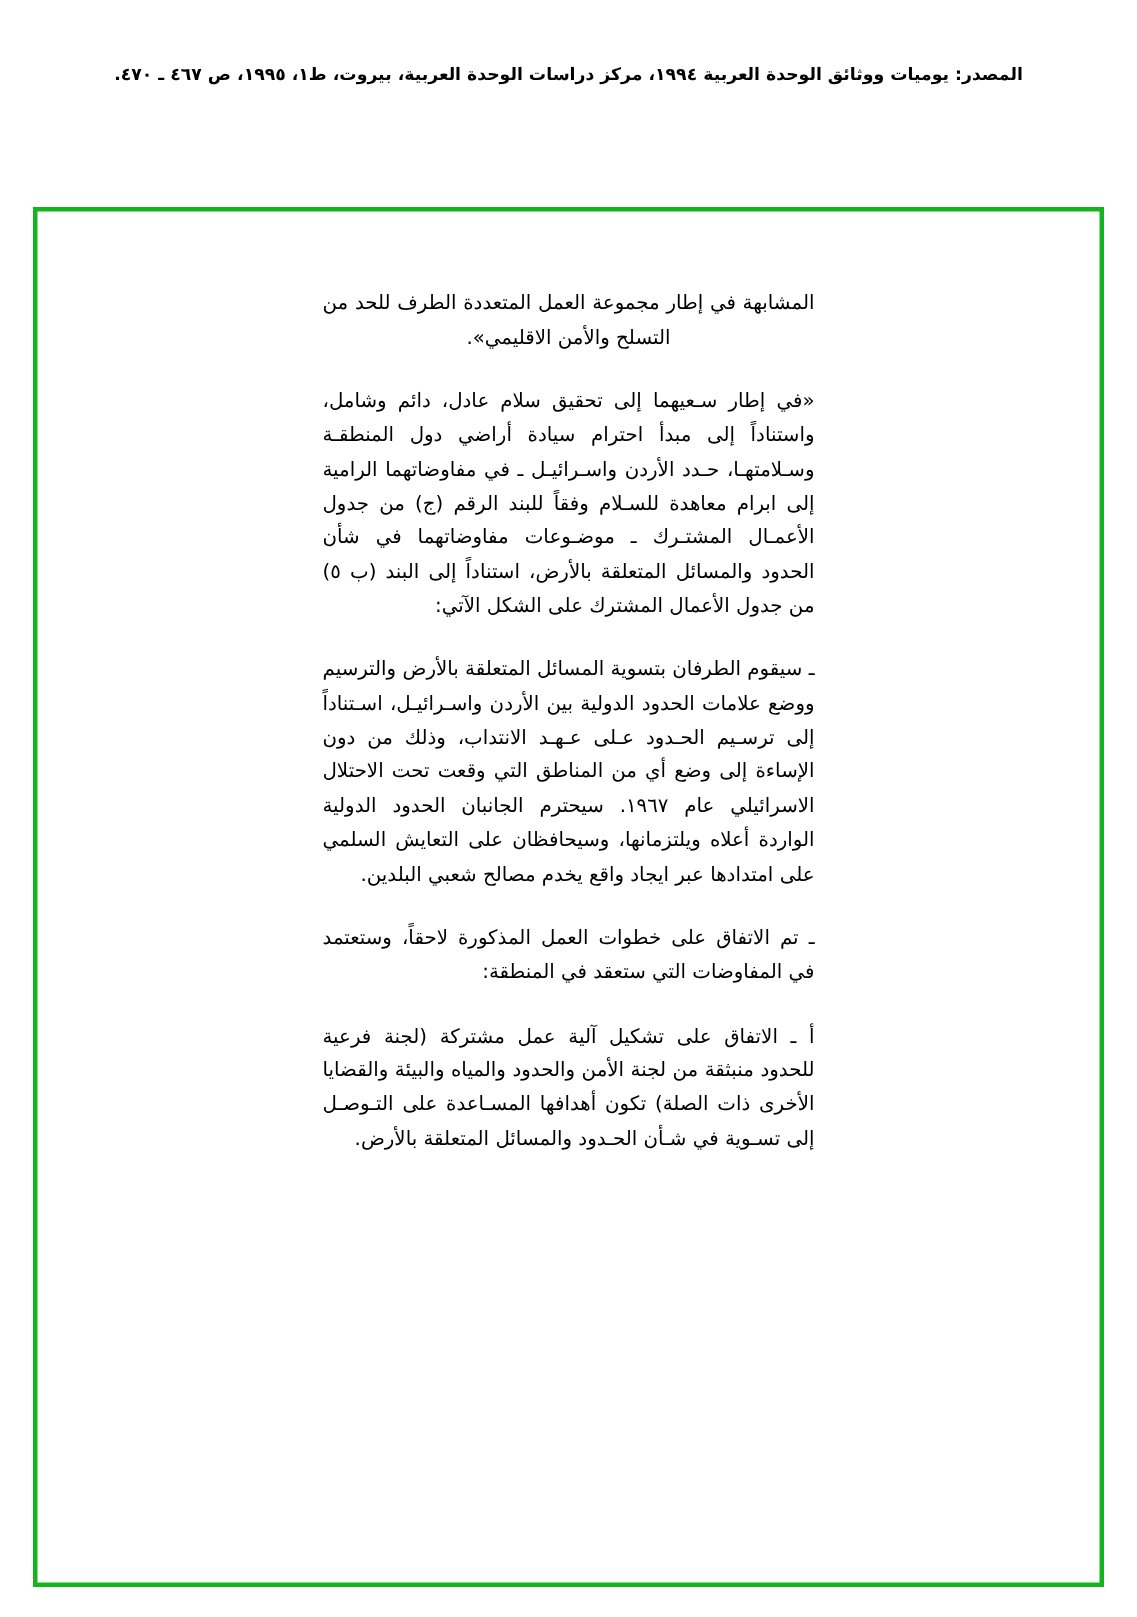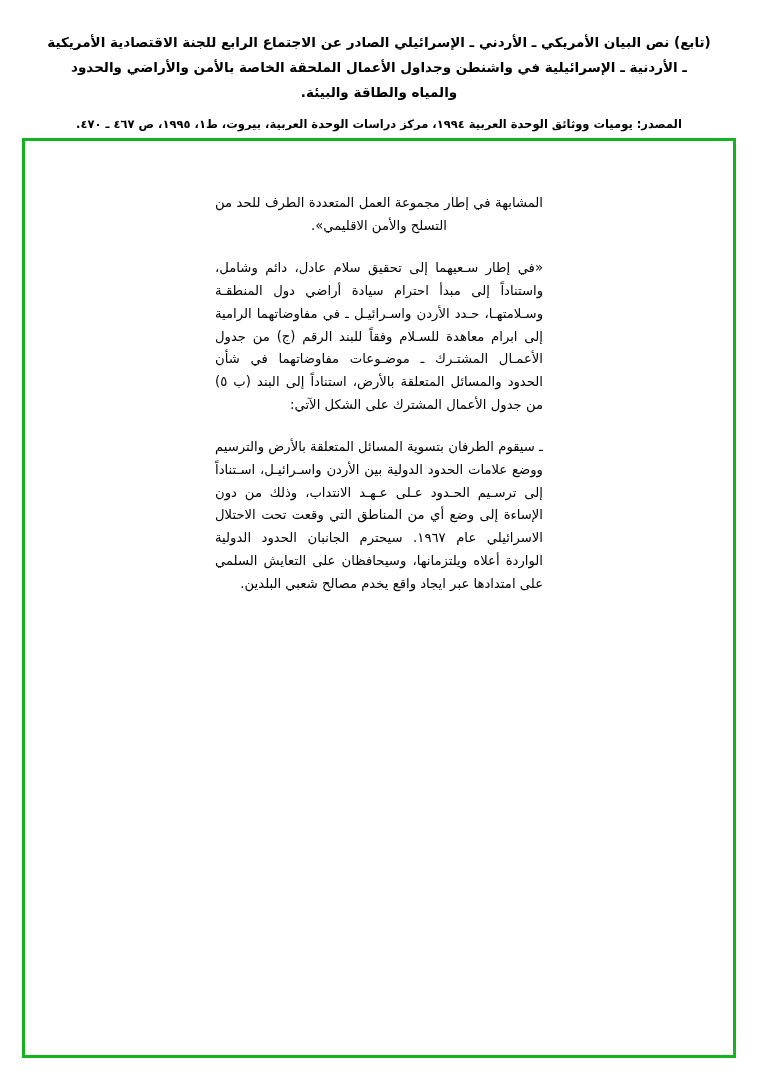--- a/index.html
+++ b/index.html
@@ -84,40 +84,41 @@
     text-align-last: center;
   }
   .spacer-sm { height: 6px; }
 </style>
 </head>
 <body>
 
 <div class="page">
 
   <div class="header">
-    <div class="header-title">(تابع) نص البيان الأمريكي ـ الأردني ـ الإسرائيلي الصادر عن الاجتماع الرابع للجنة الاقتصادية الأمريكية ـ الأردنية ـ الإسرائيلية في واشنطن وجداول الأعمال الملحقة الخاصة بالأمن والأراضي والحدود والمياه والطاقة والبيئة.</div>
     <div class="header-source">المصدر: يوميات ووثائق الوحدة العربية ١٩٩٤، مركز دراسات الوحدة العربية، بيروت، ط١، ١٩٩٥، ص ٤٦٧ ـ ٤٧٠.</div>
   </div>
 
   <div class="frame"></div>
 
   <div class="content">
 
     <p class="para">المشابهة في إطار مجموعة العمل المتعددة الطرف للحد من التسلح والأمن الاقليمي».</p>
 
     <div class="spacer-sm"></div>
 
 
     <p class="para last-right">«في إطار سـعيهما إلى تحقيق سلام عادل، دائم وشامل، واستناداً إلى مبدأ احترام سيادة أراضي دول المنطقـة وسـلامتهـا، حـدد الأردن واسـرائيـل ـ في مفاوضاتهما الرامية إلى ابرام معاهدة للسـلام وفقاً للبند الرقم (ج) من جدول الأعمـال المشتـرك ـ موضـوعات مفاوضاتهما في شأن الحدود والمسائل المتعلقة بالأرض، استناداً إلى البند (ب ٥) من جدول الأعمال المشترك على الشكل الآتي:</p>
 
     <div class="spacer-sm"></div>
 
     <p class="para last-right">ـ سيقوم الطرفان بتسوية المسائل المتعلقة بالأرض والترسيم ووضع علامات الحدود الدولية بين الأردن واسـرائيـل، اسـتناداً إلى ترسـيم الحـدود عـلى عـهـد الانتداب، وذلك من دون الإساءة إلى وضع أي من المناطق التي وقعت تحت الاحتلال الاسرائيلي عام ١٩٦٧. سيحترم الجانبان الحدود الدولية الواردة أعلاه ويلتزمانها، وسيحافظان على التعايش السلمي على امتدادها عبر ايجاد واقع يخدم مصالح شعبي البلدين.</p>
 
     <div class="spacer-sm"></div>
 
+    <p class="para last-right">ـ تم الاتفاق على خطوات العمل المذكورة لاحقاً، وستعتمد في المفاوضات التي ستعقد في المنطقة:</p>
 
     <div class="spacer-sm"></div>
 
+    <p class="para last-right">أ ـ الاتفاق على تشكيل آلية عمل مشتركة (لجنة فرعية للحدود منبثقة من لجنة الأمن والحدود والمياه والبيئة والقضايا الأخرى ذات الصلة) تكون أهدافها المسـاعدة على التـوصـل إلى تسـوية في شـأن الحـدود والمسائل المتعلقة بالأرض.</p>
 
   </div>
 
 </div>
 
 </body></html>

